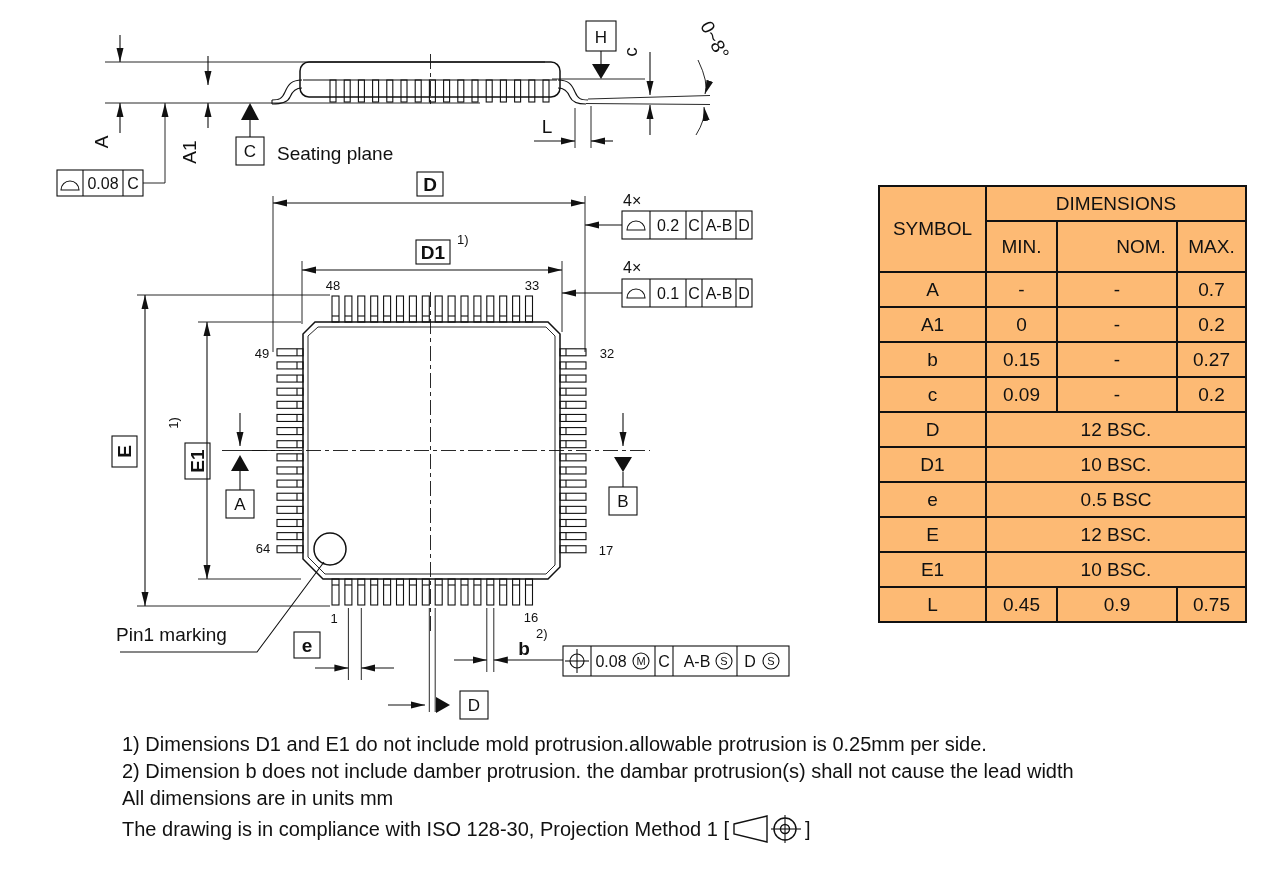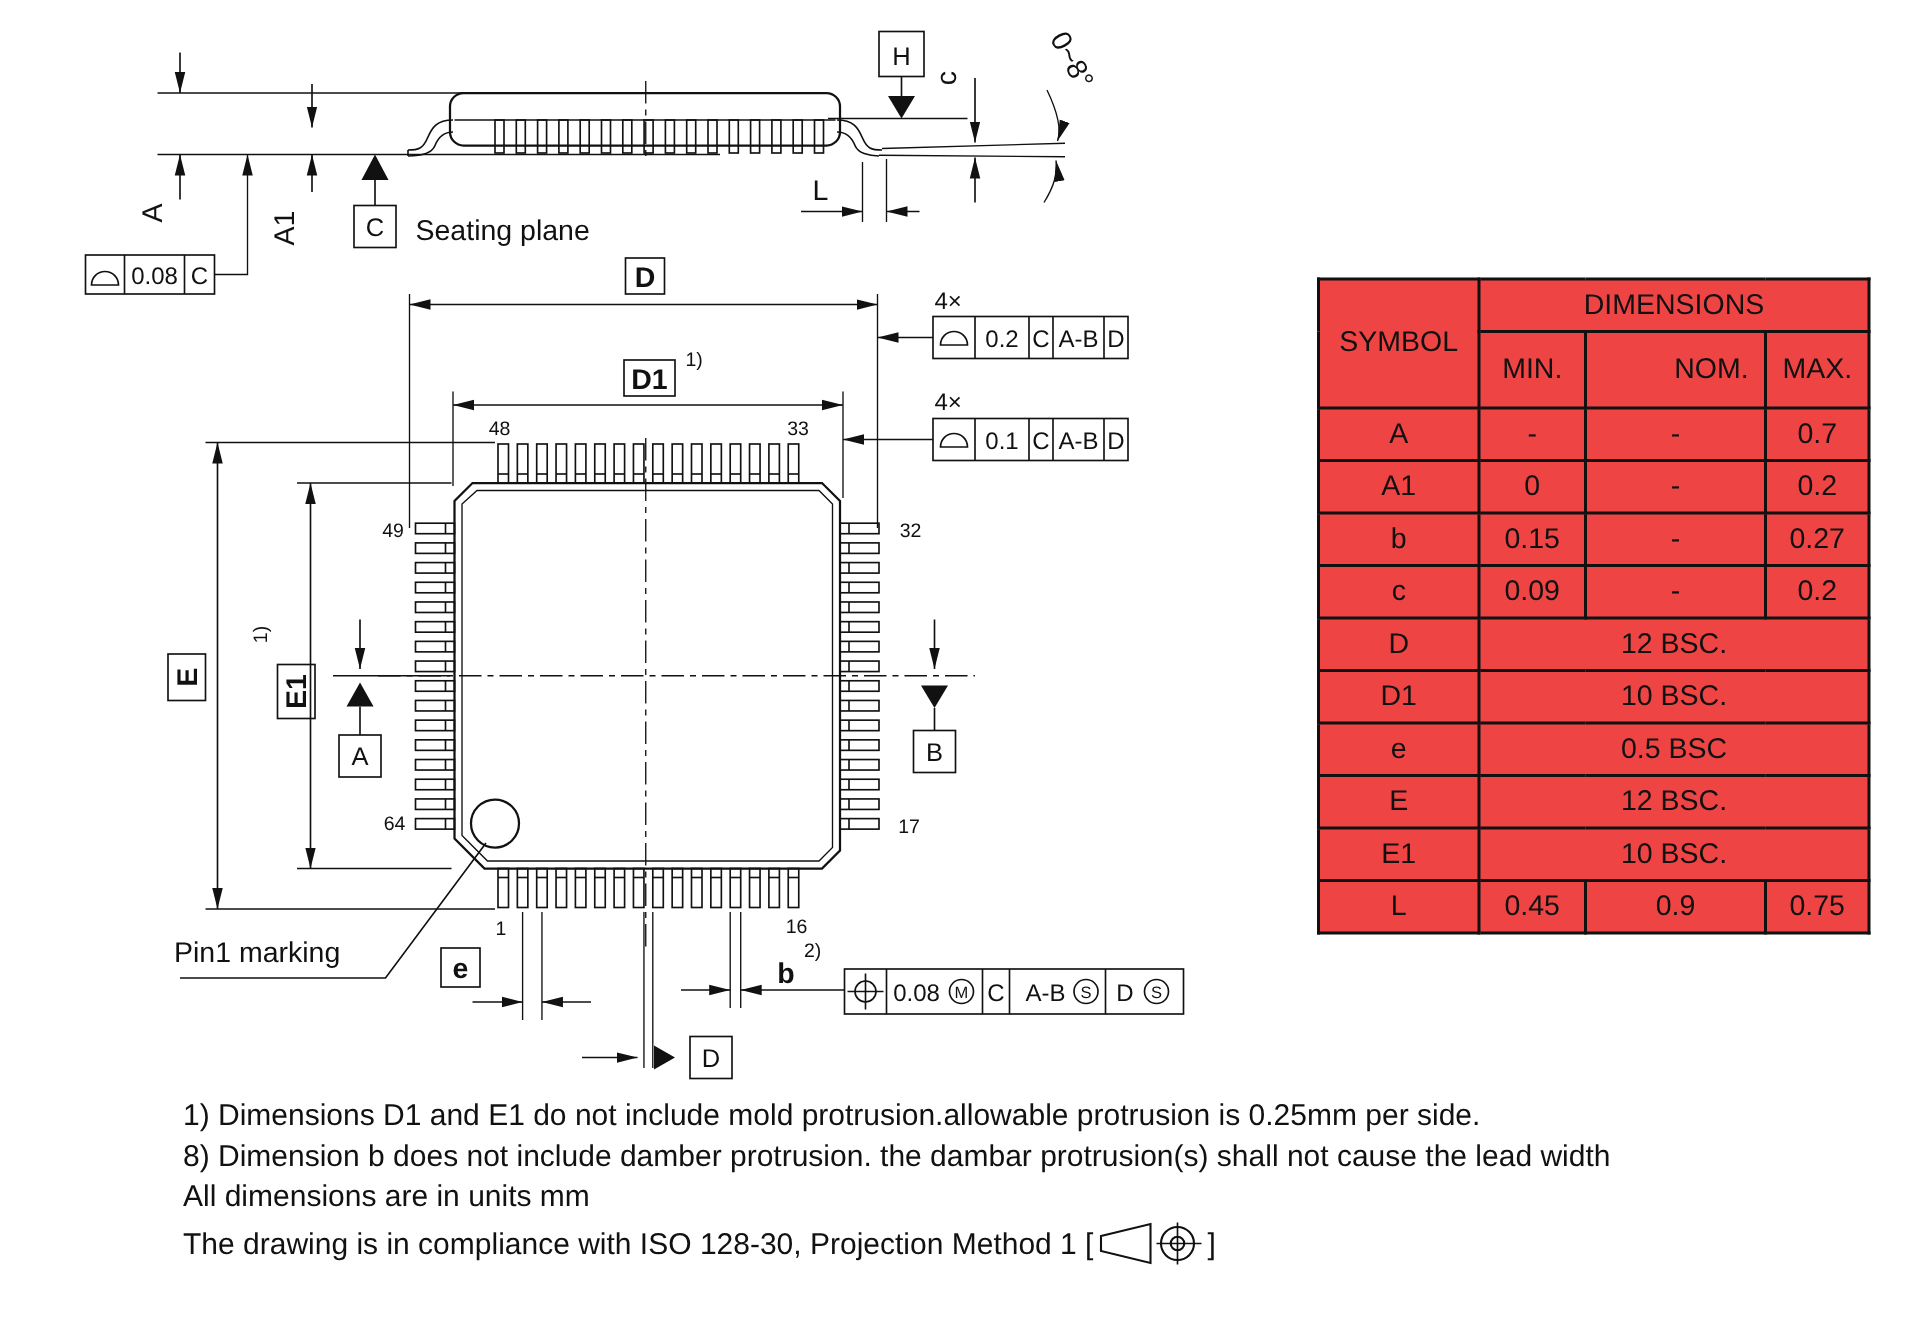--- a/index.html
+++ b/index.html
@@ -17,21 +17,21 @@
   .lblb{font:700 19px "Liberation Sans",sans-serif;}
   .cad{font:17px "Liberation Sans",sans-serif;}
   .frm{font:16px "Liberation Sans",sans-serif;}
   .sml{font:11px "Liberation Sans",sans-serif;}
   .sup{font:13px "Liberation Sans",sans-serif;}
   .pin{font:13px "Liberation Sans",sans-serif;}
   .txt{font:19px "Liberation Sans",sans-serif;}
   
   #dimtable{position:absolute;left:878px;top:185px;border-collapse:collapse;table-layout:fixed;}
   #dimtable th,#dimtable td{border:2px solid #111;text-align:center;vertical-align:middle;
-     font:19px "Liberation Sans",sans-serif;font-weight:400;padding:0;background:#ef4444;}
+     font:19px "Liberation Sans",sans-serif;font-weight:400;padding:0;background:#fdba74;}
   #dimtable .c0{width:105px;} #dimtable .c1{width:69px;text-align:center;} #dimtable .c2{width:70px;padding-left:48px;} #dimtable .c3{width:67px;}
   #dimtable .hr1 th{height:33px;} #dimtable .hr2 th{height:49px;} #dimtable tr.dr td{height:33px;}
   
   #notes{position:absolute;left:122px;top:731px;width:1100px;font:20px "Liberation Sans",sans-serif;line-height:27px;}
   #notes .nline{white-space:nowrap;}
   .projsym{display:inline-block;vertical-align:-10px;margin:0 2px;}
 </style>
 </head>
 <body>
 
@@ -483,21 +483,21 @@
         <td>L</td>
         <td>0.45</td>
         <td>0.9</td>
         <td>0.75</td>
       </tr>
 </tbody>
   </table>
 
 <div id="notes">
   <div class="nline">1) Dimensions D1 and E1 do not include mold protrusion.allowable protrusion is 0.25mm per side.</div>
-  <div class="nline">8) Dimension b does not include damber protrusion. the dambar protrusion(s) shall not cause the lead width</div>
+  <div class="nline">2) Dimension b does not include damber protrusion. the dambar protrusion(s) shall not cause the lead width</div>
   <div class="nline">All dimensions are in units mm</div>
   <div class="nline">
     <span>The drawing is in compliance with ISO 128-30, Projection Method 1 [</span><svg class="projsym" width="72" height="34" viewBox="0 0 72 34">
       <path d="M3,12 L36,4 L36,30 L3,22 Z" fill="none" stroke="#111" stroke-width="1.4"></path>
       <circle cx="54" cy="17" r="11" fill="none" stroke="#111" stroke-width="1.4"></circle>
       <circle cx="54" cy="17" r="4.5" fill="none" stroke="#111" stroke-width="1.4"></circle>
       <line x1="40" y1="17" x2="70" y2="17" stroke="#111" stroke-width="1.1"></line>
       <line x1="54" y1="3" x2="54" y2="31" stroke="#111" stroke-width="1.1"></line>
     </svg><span>]</span>
   </div>

